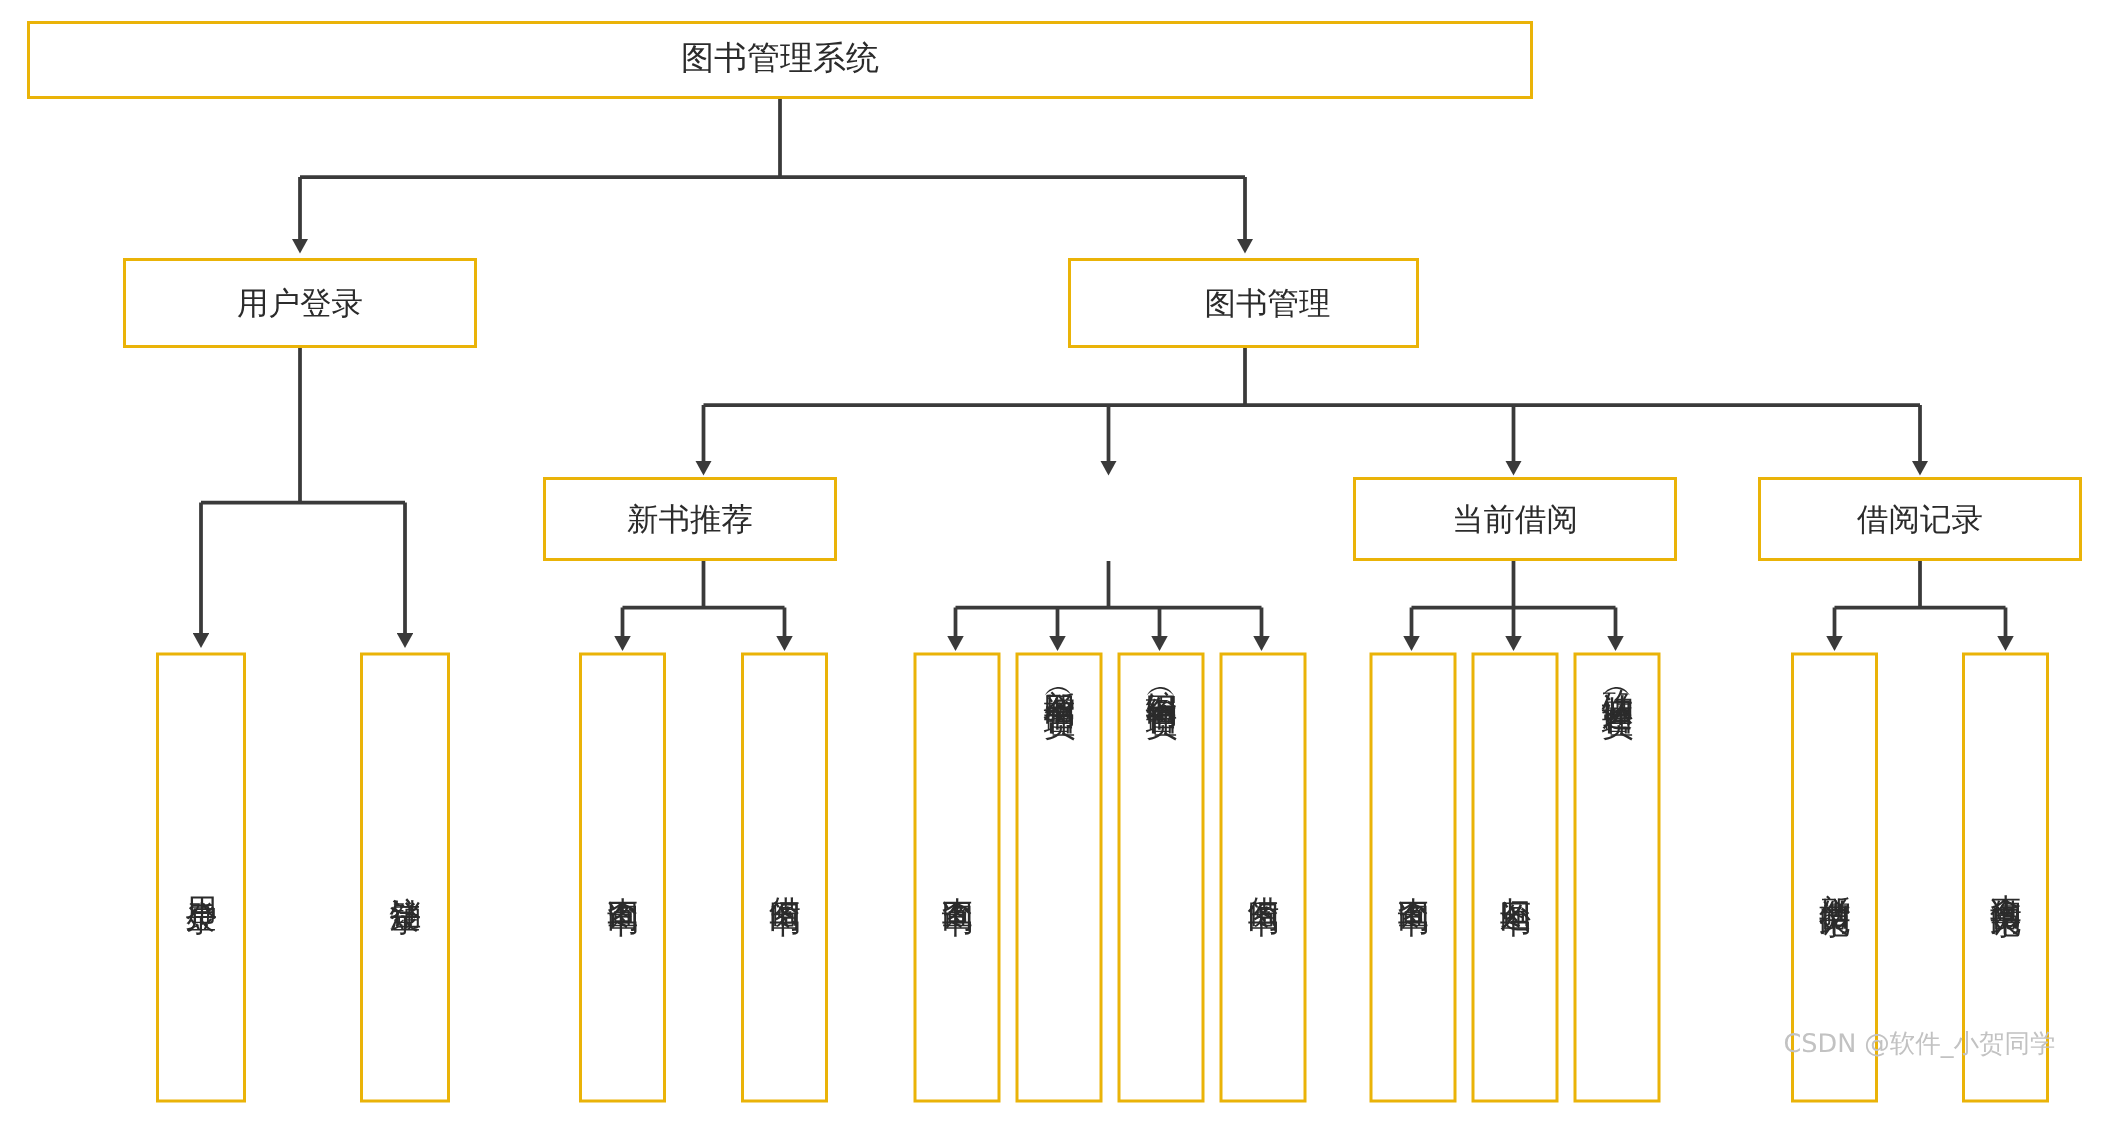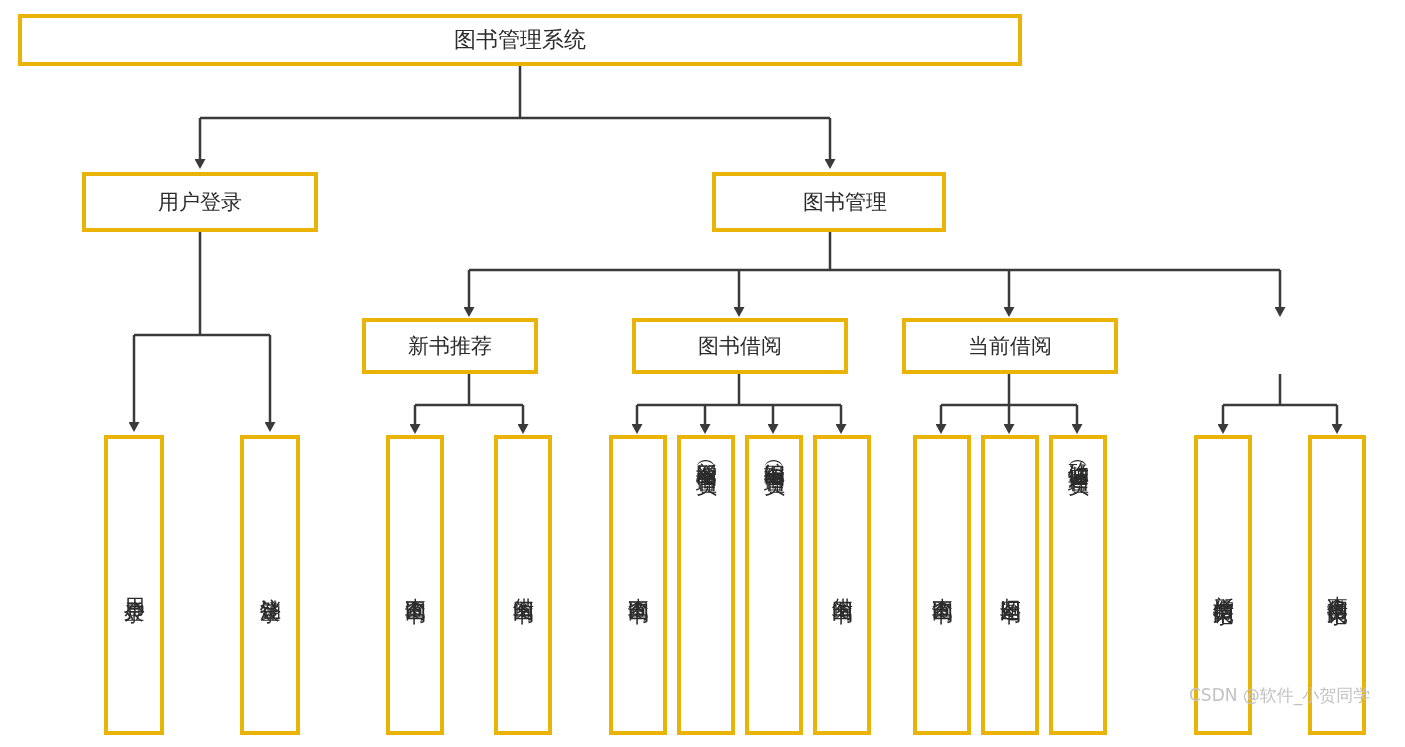--- a/index.html
+++ b/index.html
@@ -23,21 +23,21 @@
     left: 0;
     top: 0;
     width: 1405px;
     height: 747px;
     pointer-events: none;
   }
   .node {
     position: absolute;
     box-sizing: border-box;
     background: #ffffff;
-    border: 4px solid #eab308;
+    border: 2px solid #eab308;
     display: flex;
     align-items: center;
     justify-content: center;
     z-index: 2;
   }
   .node .label {
     color: #2b2b2b;
     line-height: 1.18;
     text-align: center;
     white-space: pre-line;
@@ -134,29 +134,29 @@
     <span class="label">图书管理系统</span>
   </div>
 
   <div class="node horiz" style="left:82px; top:172px; width:236px; height:60px;">
     <span class="label">用户登录</span>
   </div>
   <div class="node horiz" style="left:712px; top:172px; width:234px; height:60px;padding-left:32px;">
     <span class="label">图书管理</span>
   </div>
 
-  <div class="node horiz" style="left:362px; top:318px; width:176px; height:56px;">
+  <div class="node horiz" style="left:362px; top:318px; width:196px; height:56px;">
     <span class="label">新书推荐</span>
-  </div>
-  <div class="node horiz" style="left:632px; top:318px; width:216px; height:56px;">
-    <span class="label">图书借阅</span>
   </div>
   <div class="node horiz" style="left:902px; top:318px; width:216px; height:56px;">
     <span class="label">当前借阅</span>
   </div>
+  <div class="node horiz" style="left:1172px; top:318px; width:216px; height:56px;">
+    <span class="label">借阅记录</span>
+  </div>
 
   <div class="node vert mid" style="left:104px; top:435px; width:60px; height:300px;">
     <span class="label">用户登录</span>
   </div>
   <div class="node vert mid" style="left:240px; top:435px; width:60px; height:300px;">
     <span class="label">注销登录</span>
   </div>
 
   <div class="node vert mid" style="left:386px; top:435px; width:58px; height:300px;">
     <span class="label">查询图书</span>

